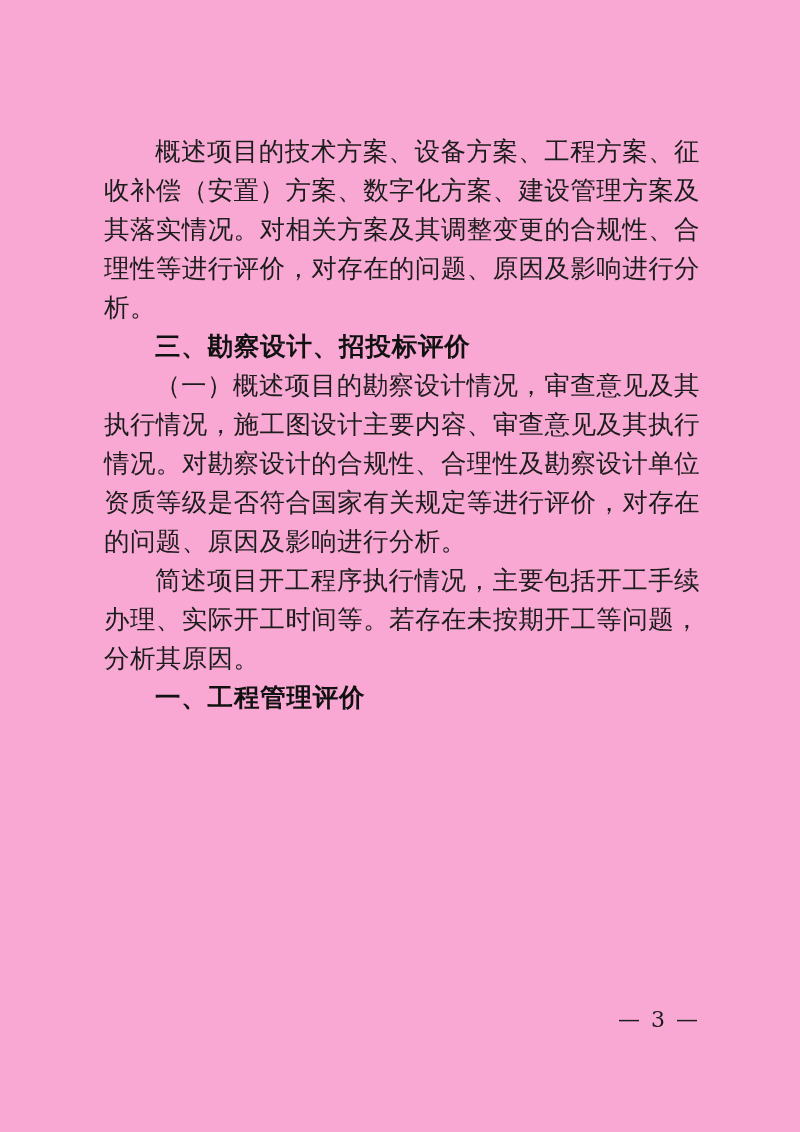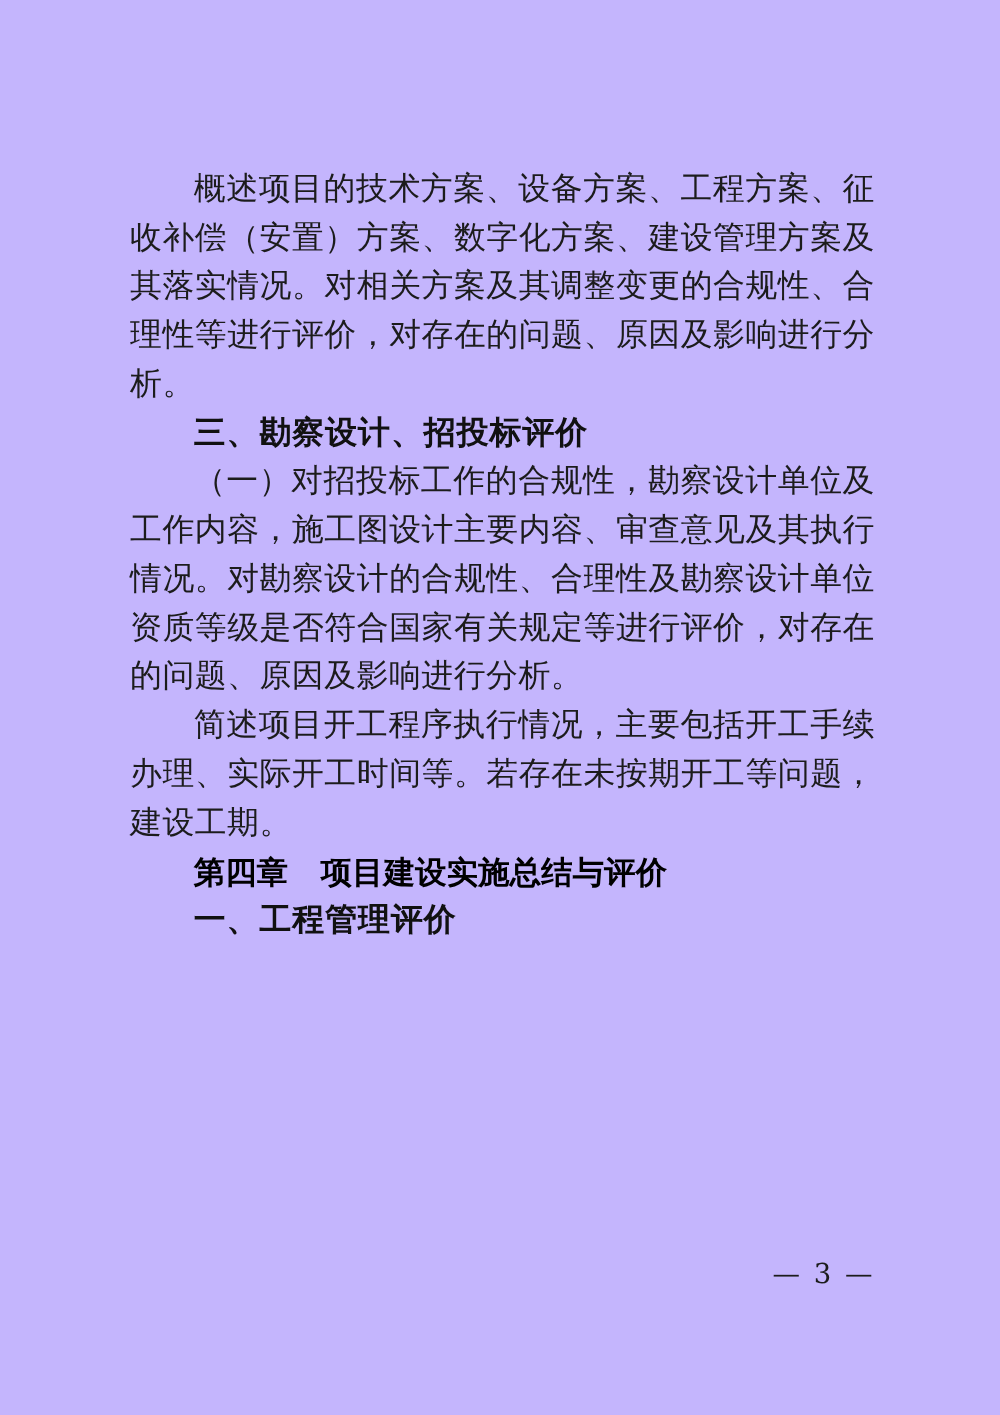--- a/index.html
+++ b/index.html
@@ -17,21 +17,21 @@
     color: #1a1a1a;
     -webkit-font-smoothing: antialiased;
   }
 
   #page {
     position: absolute;
     left: 0;
     top: 0;
     width: 800px;
     height: 1132px;
-    background: #c4b5fd;
+    background: #f9a8d4;
   }
 
   #content {
     position: absolute;
     left: 104px;
     top: 132px;
     width: 596px;
   }
 
   
@@ -97,29 +97,28 @@
 <body>
 
 <div id="page">
 
   <div id="content">
 
     <p class="para">概述项目的技术方案、设备方案、工程方案、征收补偿（安置）方案、数字化方案、建设管理方案及其落实情况。对相关方案及其调整变更的合规性、合理性等进行评价，对存在的问题、原因及影响进行分析。</p>
 
     <p class="heading">三、勘察设计、招投标评价</p>
 
-    <p class="para">（一）对招投标工作的合规性，勘察设计单位及工作内容，施工图设计主要内容、审查意见及其执行情况。对勘察设计的合规性、合理性及勘察设计单位资质等级是否符合国家有关规定等进行评价，对存在的问题、原因及影响进行分析。</p>
+    <p class="para">（一）概述项目的勘察设计情况，审查意见及其执行情况，施工图设计主要内容、审查意见及其执行情况。对勘察设计的合规性、合理性及勘察设计单位资质等级是否符合国家有关规定等进行评价，对存在的问题、原因及影响进行分析。</p>
 
 
 
 
-    <p class="para">简述项目开工程序执行情况，主要包括开工手续办理、实际开工时间等。若存在未按期开工等问题，建设工期。</p>
+    <p class="para">简述项目开工程序执行情况，主要包括开工手续办理、实际开工时间等。若存在未按期开工等问题，分析其原因。</p>
 
 
-    <p class="chapter"><span>第四章</span><span class="gap"></span><span>项目建设实施总结与评价</span></p>
 
     <p class="heading">一、工程管理评价</p>
 
   </div>
 
   <div id="footer">— 3 —</div>
 
 </div>
 
 </body></html>

